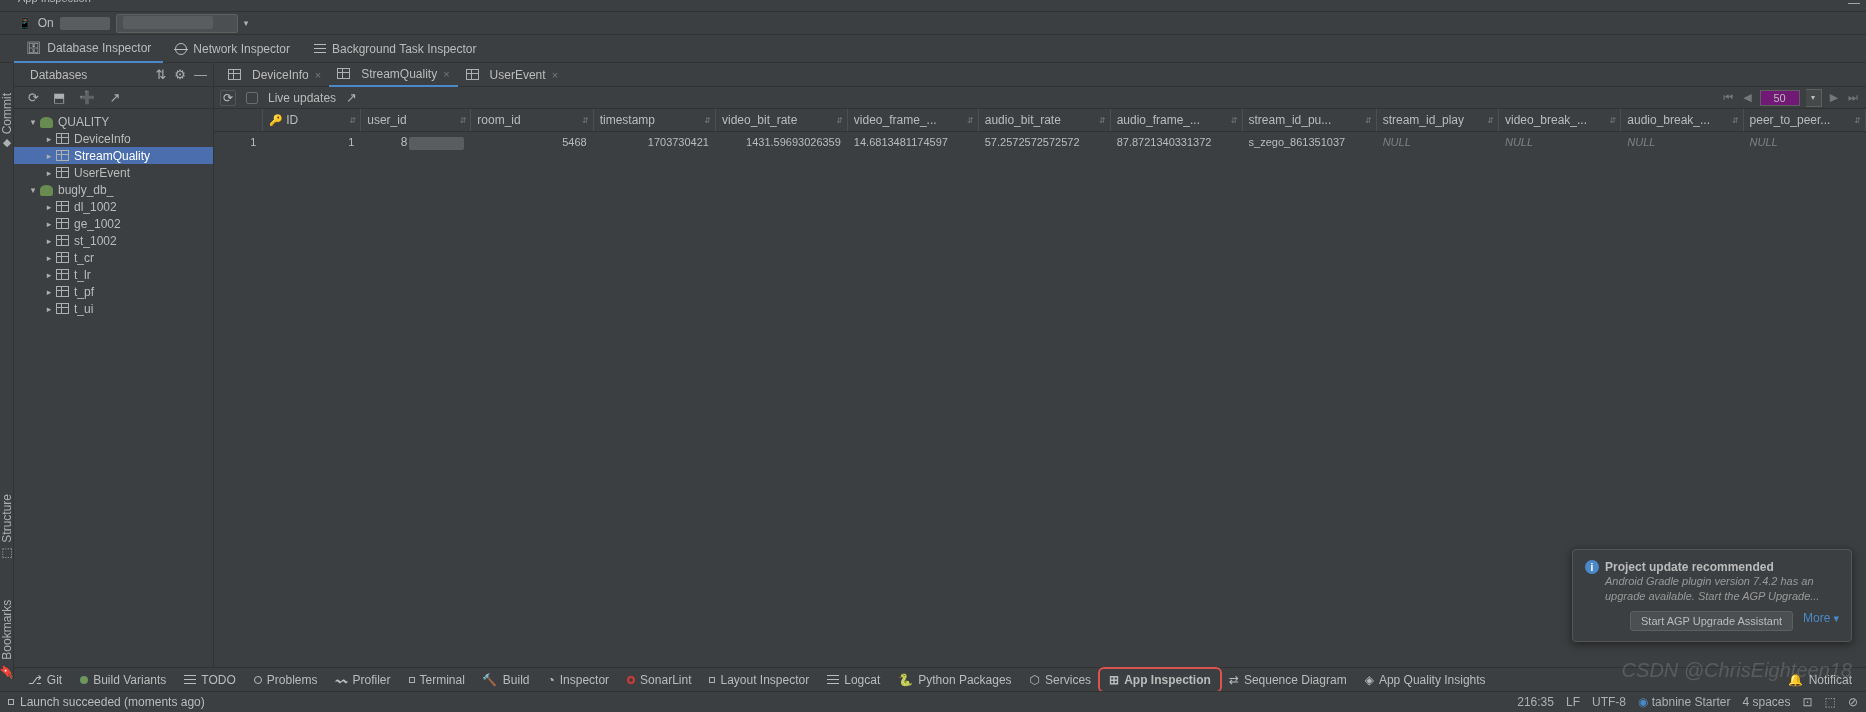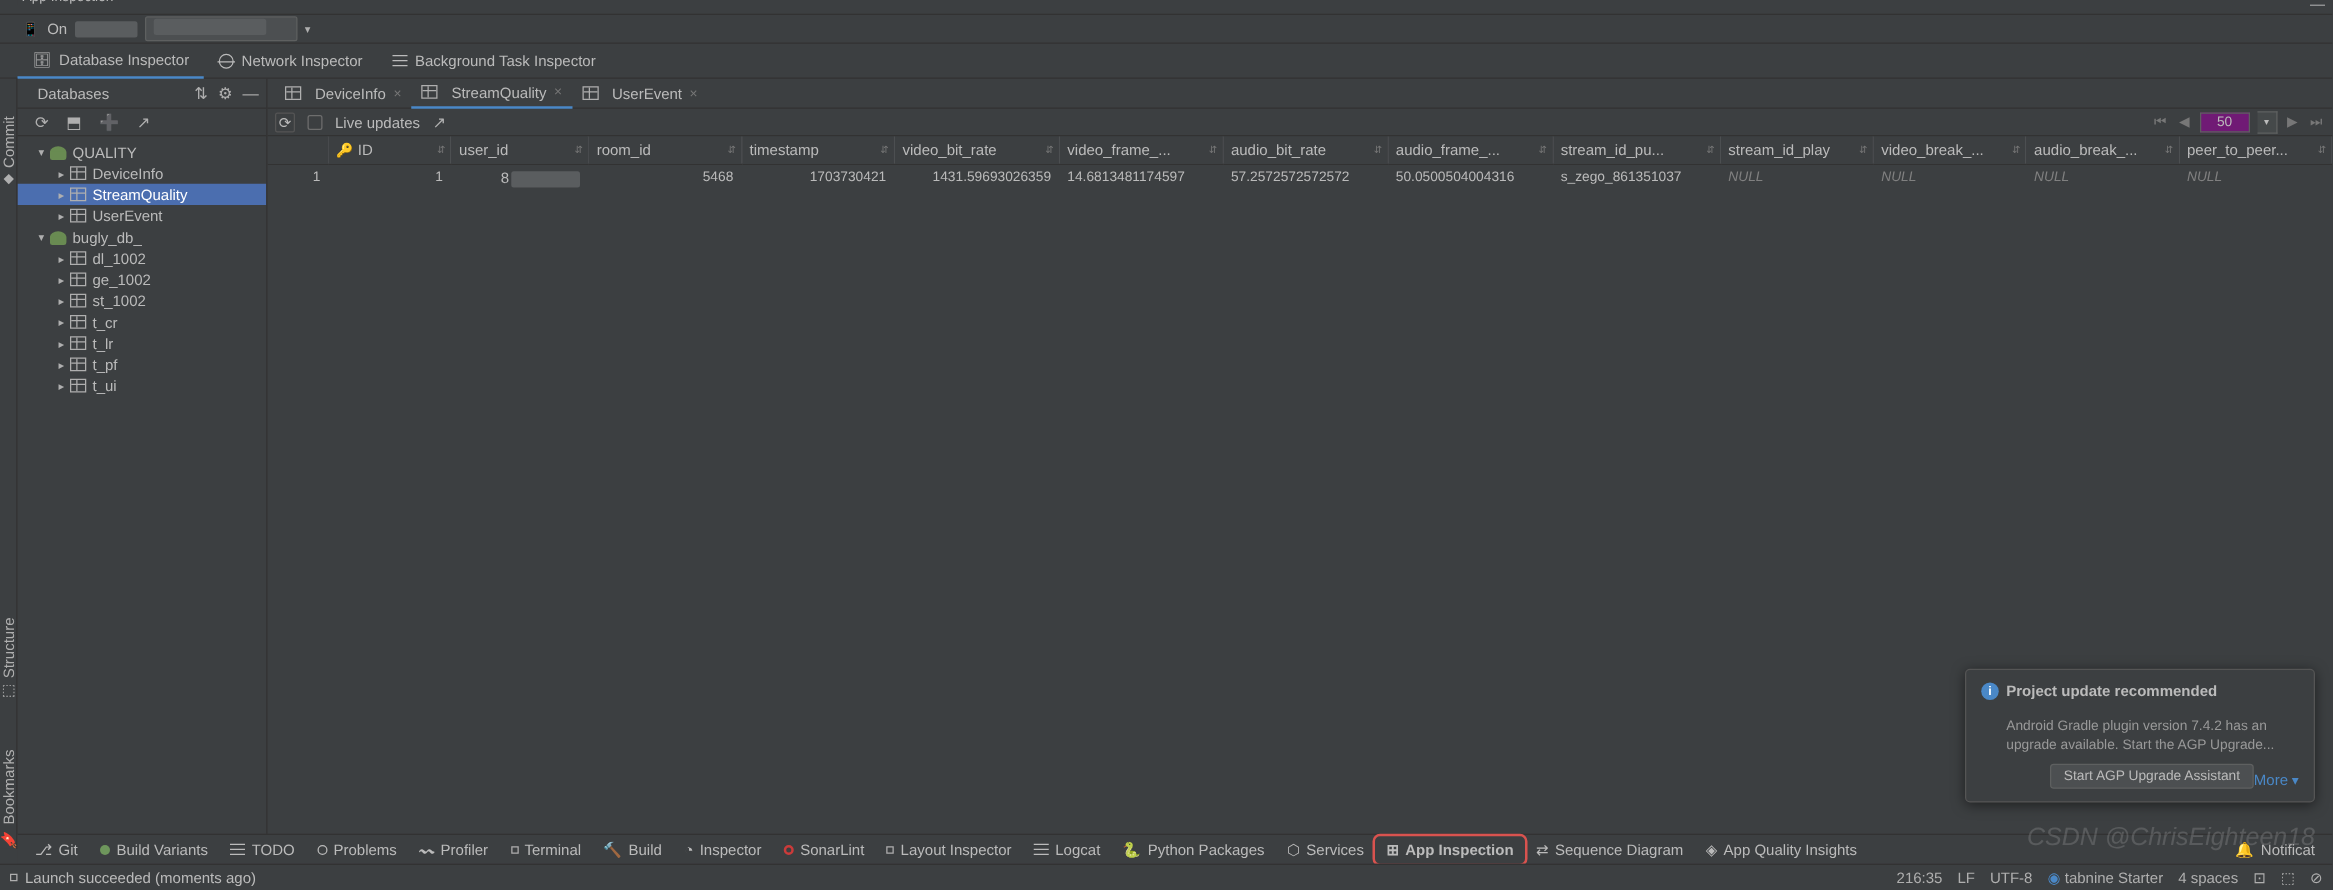--- a/index.html
+++ b/index.html
@@ -49,22 +49,22 @@
 th { background: #3c3f41; color: #bbbbbb; font-weight: normal; font-size: 11px; text-align: left; padding: 4px 6px; border-right: 1px solid #4c4f51; border-bottom: 1px solid #323232; white-space: nowrap; position: relative; }
 .sort-ic { position: absolute; right: 4px; top: 50%; transform: translateY(-50%); font-size: 8px; color: #777; }
 td { padding: 3px 6px; font-size: 11px; color: #bbbbbb; white-space: nowrap; border-right: 1px solid transparent; }
 td.right { text-align: right; }
 .null { font-style: italic; color: #808080; }
 .pii { background: #5a5d5f; color: transparent; border-radius: 2px; display: inline-block; min-width: 50px; height: 13px; }
 .popup { position: absolute; right: 14px; bottom: 70px; width: 280px; background: #3c3f41; border: 1px solid #555; border-radius: 4px; padding: 10px 12px; box-shadow: 0 2px 10px rgba(0,0,0,0.5); }
 .popup-head { display: flex; gap: 6px; align-items: flex-start; }
 .info-ic { width: 14px; height: 14px; border-radius: 50%; background: #4a88c7; color: #fff; font-size: 10px; display: flex; align-items: center; justify-content: center; font-weight: bold; flex-shrink: 0; }
 .popup-title { font-weight: bold; color: #bbbbbb; font-size: 12px; }
-.popup-msg { color: #999; font-size: 11px; margin-top: 14px; line-height: 1.3; }
-.popup-actions { display: flex; justify-content: flex-end; margin-top: 8px; align-items: flex-end; }
+.popup-msg { color: #999; font-size: 11px; margin-top: 0; line-height: 1.3; font-style: italic; }
+.popup-actions { display: flex; justify-content: flex-end; gap: 10px; margin-top: 8px; align-items: flex-start; }
 .popup-btn { background: #4c4f51; border: 1px solid #5e6060; padding: 3px 10px; color: #bbbbbb; font-size: 11px; border-radius: 3px; cursor: pointer; }
 .popup-link { color: #4a88c7; cursor: pointer; font-size: 11px; }
 .bottom-tabs { position: absolute; bottom: 21px; left: 14px; right: 0; height: 24px; border-top: 1px solid #323232; display: flex; align-items: center; padding: 0 6px; gap: 2px; background: #3c3f41; }
 .btab { display: flex; align-items: center; gap: 5px; padding: 3px 8px; cursor: pointer; font-size: 11px; color: #bbbbbb; border-radius: 3px; white-space: nowrap; }
 .btab.active { outline: 2px solid #d9534f; outline-offset: 1px; font-weight: bold; }
 .status-bar { position: absolute; bottom: 0; left: 0; right: 0; height: 21px; border-top: 1px solid #323232; display: flex; align-items: center; padding: 0 8px; justify-content: space-between; font-size: 11px; background: #3c3f41; }
 .status-left { display: flex; align-items: center; gap: 6px; }
 .status-right { display: flex; align-items: center; gap: 12px; color: #afafaf; }
 .watermark { position: absolute; right: 14px; bottom: 30px; font-size: 20px; color: rgba(255,255,255,0.15); font-style: italic; pointer-events: none; }
 .dot-ic { display:inline-block; width:8px; height:8px; border-radius:50%; }
@@ -258,21 +258,21 @@
         <tbody>
           <tr>
             <td class="right">1</td>
             <td class="right">1</td>
             <td class="right"><span>8</span><span class="pii" style="min-width:55px;vertical-align:middle;margin-left:2px"></span></td>
             <td class="right">5468</td>
             <td class="right">1703730421</td>
             <td class="right">1431.59693026359</td>
             <td>14.6813481174597</td>
             <td>57.2572572572572</td>
-            <td>50.0500504004316</td>
+            <td>87.8721340331372</td>
             <td>s_zego_861351037</td>
             <td class="null">NULL</td>
             <td class="null">NULL</td>
             <td class="null">NULL</td>
             <td class="null">NULL</td>
           </tr>
         </tbody>
       </table>
     </div>
   </div>

